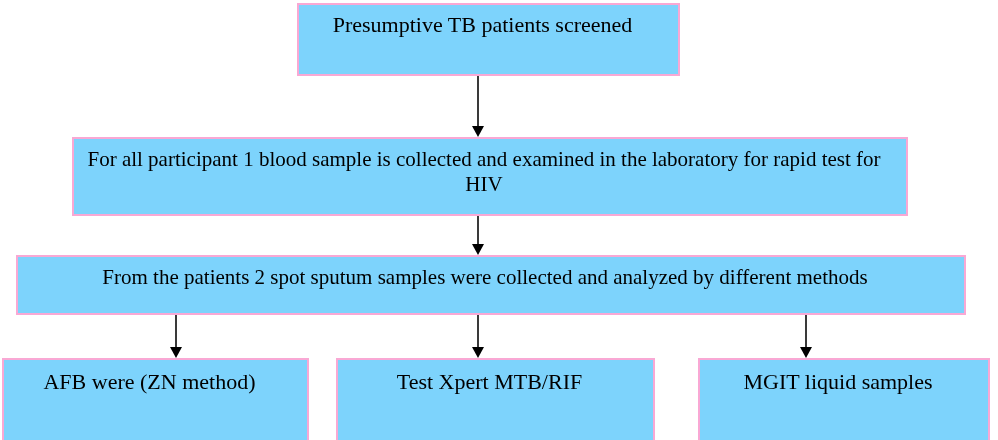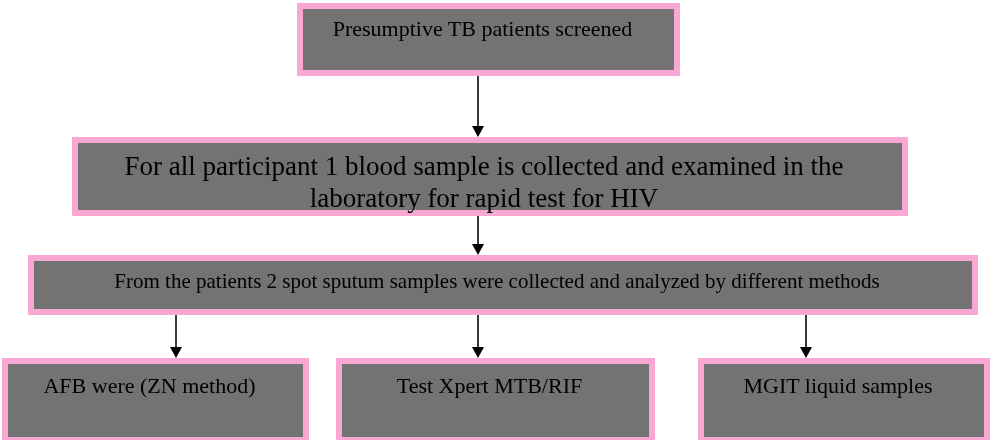--- a/index.html
+++ b/index.html
@@ -12,47 +12,47 @@
     position: relative;
     width: 998px;
     height: 440px;
     background: #ffffff;
     overflow: hidden;
     font-family: "Liberation Serif", "DejaVu Serif", serif;
   }
   .node {
     position: absolute;
     box-sizing: border-box;
-    border: 6px solid #f9a8d4;
-    background: #737373;
+    border: 2px solid #f9a8d4;
+    background: #7dd3fc;
     color: #000000;
     text-align: center;
     line-height: 1.18;
     padding-top: 6px;
     padding-left: 6px;
     padding-right: 18px;
     white-space: normal;
   }
   .node-text {
     display: block;
   }
 
   
   #node-screening {
     left: 297px;  top: 3px;   width: 383px; height: 73px;
     font-size: 22px;
     padding-top: 7px;
   }
   #node-blood-hiv {
     left: 72px;   top: 137px; width: 836px; height: 79px;
-    font-size: 27px;
+    font-size: 21px;
     padding-top: 8px;
   }
   #node-sputum {
-    left: 28px;   top: 255px; width: 950px; height: 60px;
+    left: 16px;   top: 255px; width: 950px; height: 60px;
     font-size: 21px;
     padding-top: 8px;
   }
   #node-afb {
     left: 2px;    top: 358px; width: 307px; height: 85px;
     font-size: 22px;
     padding-top: 9px;
   }
   #node-xpert {
     left: 336px;  top: 358px; width: 319px; height: 85px;

